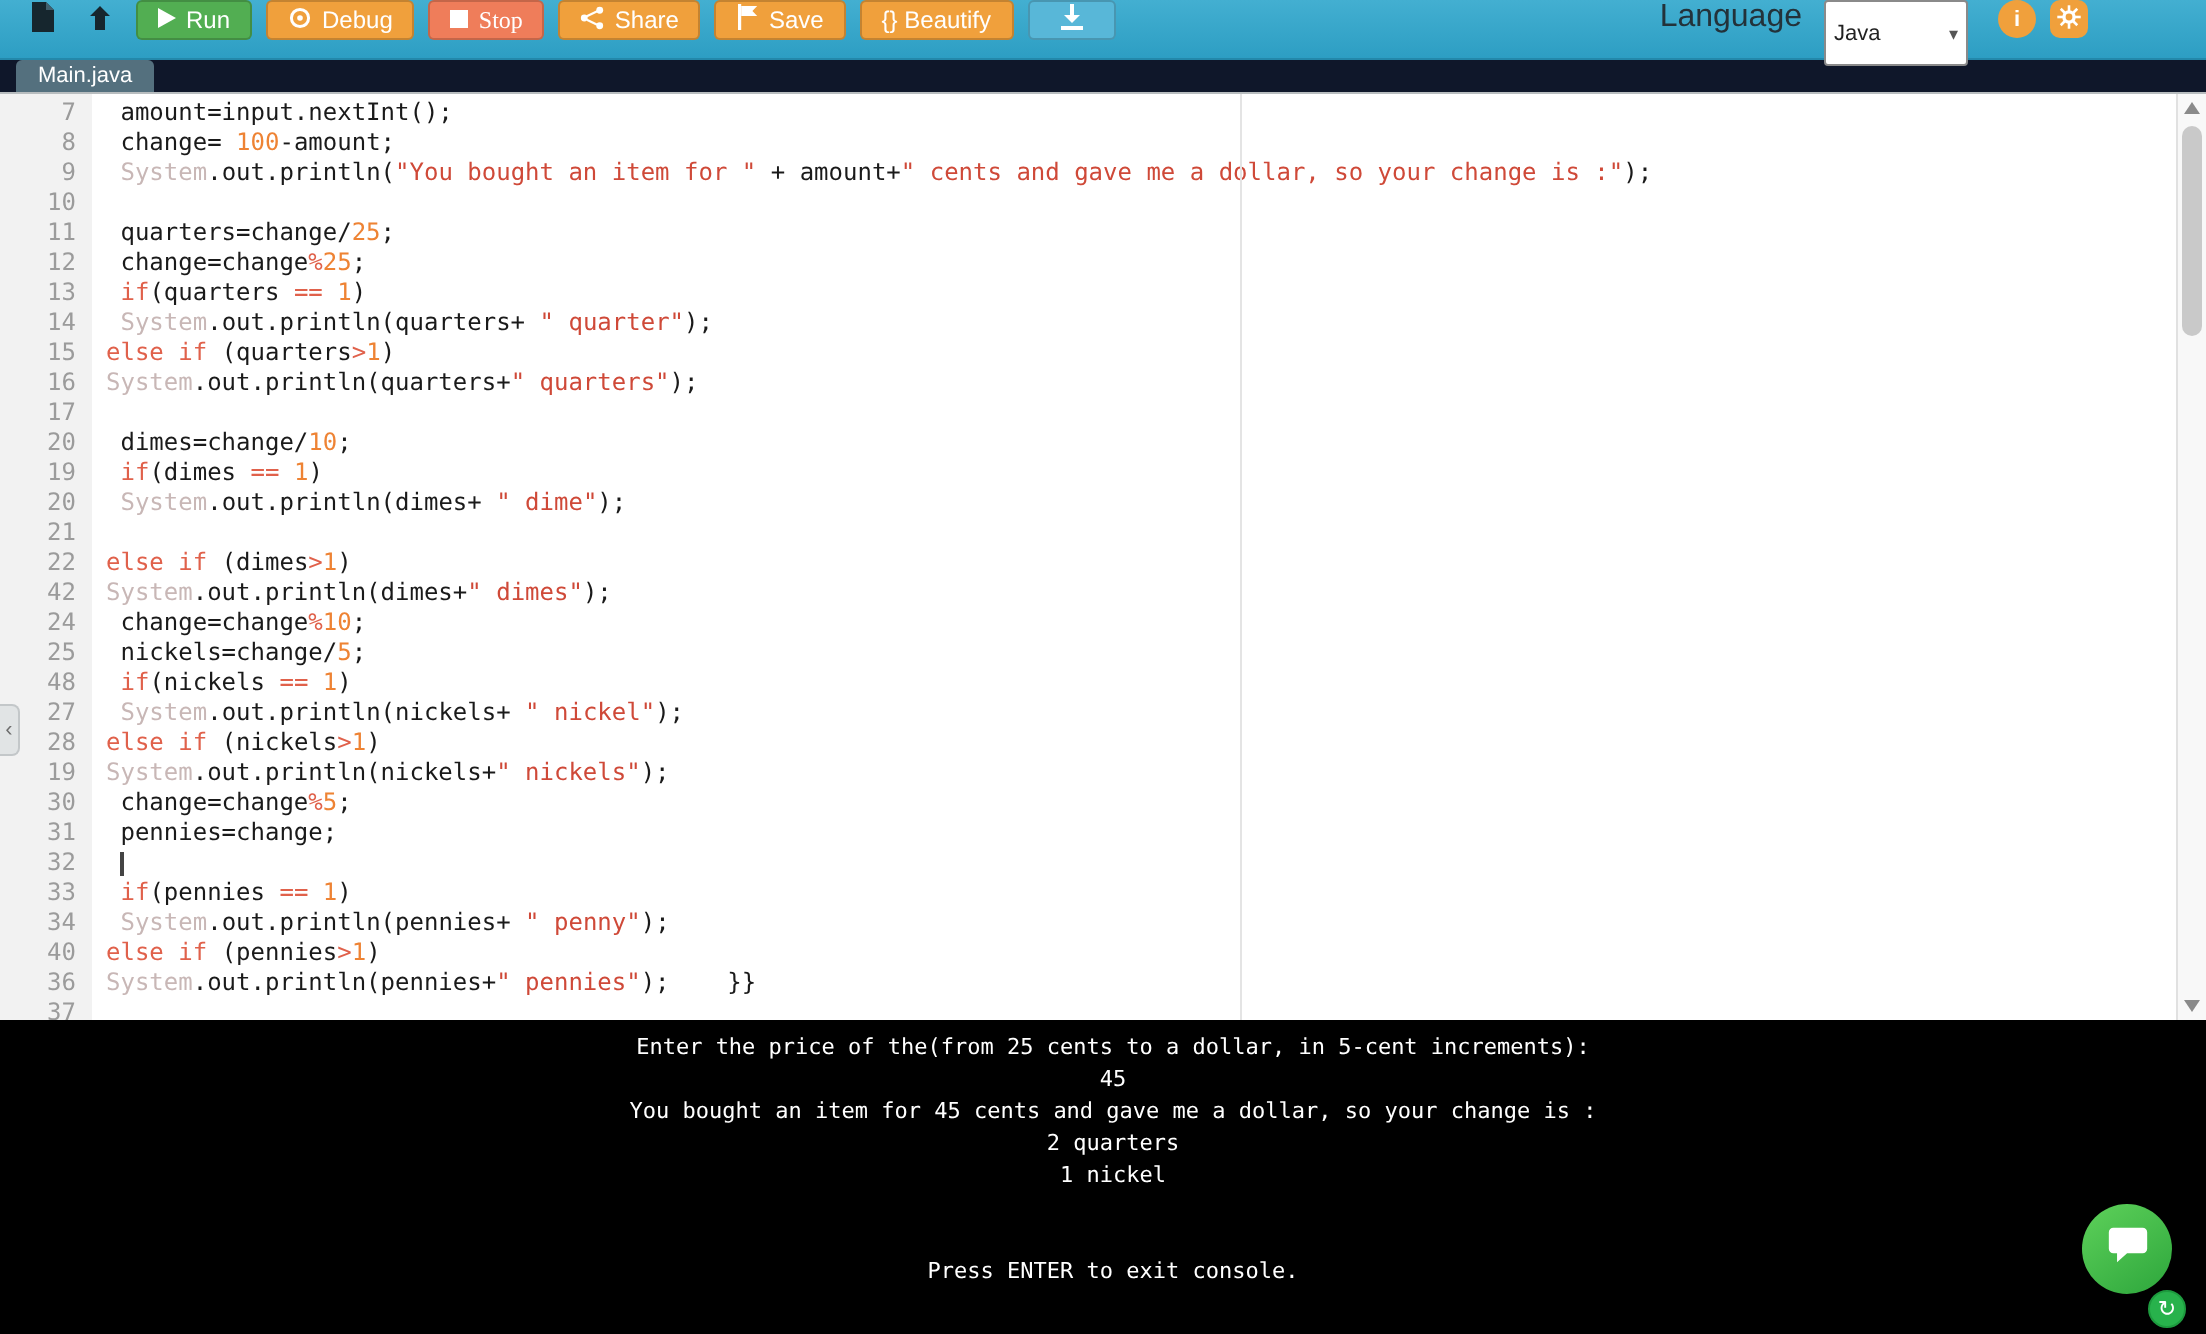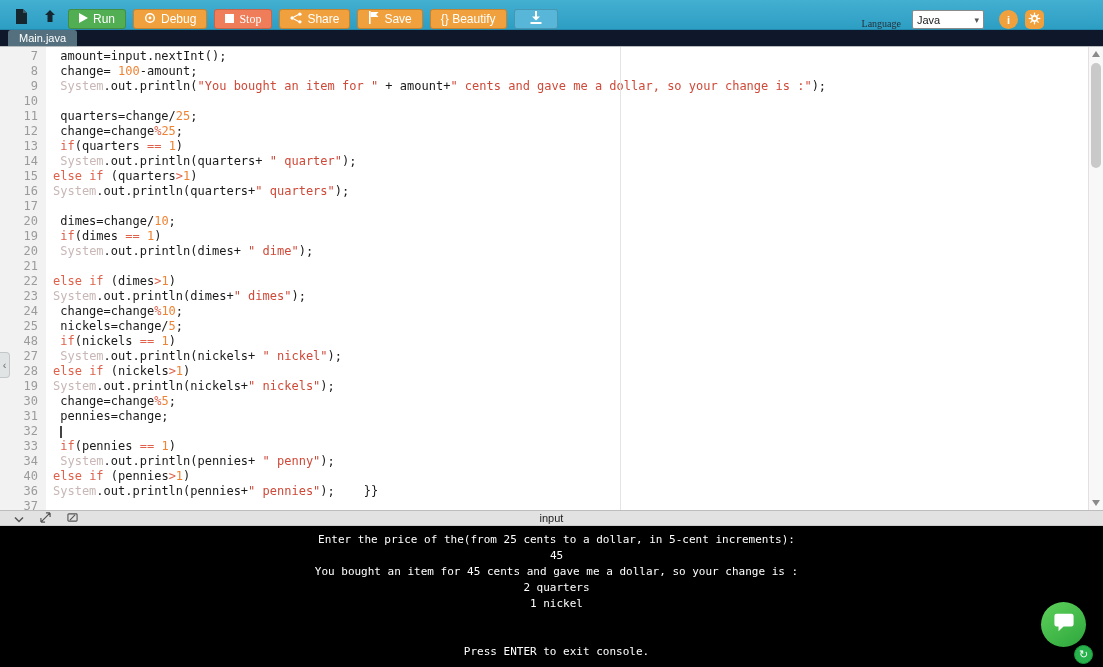--- a/index.html
+++ b/index.html
@@ -2,36 +2,36 @@
 <html><head>
 <meta charset="utf-8">
 <style>
   * { box-sizing: border-box; margin: 0; padding: 0; }
   html,body { width:1103px; height:667px; overflow:hidden; }
   body { font-family:"Liberation Sans", sans-serif; background:#fff; }
   .app { position:relative; width:1103px; height:667px; overflow:hidden; background:#fff; }
 
   
   .toolbar {
-    height:30px; display:flex; align-items:flex-end; gap:7px; padding:0 10px;
+    height:30px; display:flex; align-items:flex-start; gap:7px; padding:0 10px;
     background:linear-gradient(#43afd1,#2d9ec3); border-bottom:1px solid #2388aa;
   }
   .icon-btn { width:22px; height:22px; display:flex; align-items:center; justify-content:center; cursor:pointer; }
   .btn {
     height:20px; display:inline-flex; align-items:center; gap:5px; padding:0 10px;
     border-radius:3px; border:1px solid rgba(0,0,0,.18); color:#fff; font-size:12px; cursor:pointer; white-space:nowrap;
   }
   .btn-run  { background:#52ae52; }
   .btn-warn { background:#f0a03c; }
   .btn-stop { background:#ef7d5a;font-family:Liberation Serif, serif; }
   .btn-dl   { background:#58b7d8; padding:0 14px; }
   .tb-spacer { flex:1; }
-  .lang-label { font-size:10px; color:#23323a; margin-right:4px;font-family:Liberation Serif, serif; }
+  .lang-label { font-size:16px; color:#23323a; margin-right:4px; }
   .lang-select {
-    width:72px; height:19px; background:#fff; border:1px solid #8a8a8a; border-radius:2px;
+    width:72px; height:33px; background:#fff; border:1px solid #8a8a8a; border-radius:2px;
     font-size:11px; color:#222; display:flex; align-items:center; justify-content:space-between;
     padding:0 4px; cursor:pointer; margin-right:8px;
   }
   .round-btn {
     width:19px; height:19px; border-radius:50%; background:#f0a03c; color:#fff;
     display:flex; align-items:center; justify-content:center; font-size:11px; font-weight:bold; cursor:pointer;
   }
   .gear-btn { border-radius:5px; }
   .tb-right-pad { width:42px; }
 
@@ -232,21 +232,21 @@
         <div class="cl">13</div>
         <div class="cl">14</div>
         <div class="cl">15</div>
         <div class="cl">16</div>
         <div class="cl">17</div>
         <div class="cl">20</div>
         <div class="cl">19</div>
         <div class="cl">20</div>
         <div class="cl">21</div>
         <div class="cl">22</div>
-        <div class="cl">23</div>
+        <div class="cl">42</div>
         <div class="cl">24</div>
         <div class="cl">25</div>
         <div class="cl">48</div>
         <div class="cl">27</div>
         <div class="cl">28</div>
         <div class="cl">19</div>
         <div class="cl">30</div>
         <div class="cl">31</div>
         <div class="cl">32</div>
         <div class="cl">33</div>
@@ -261,45 +261,20 @@
       <div class="vs-arrow vs-up"></div>
       <div class="vs-thumb"></div>
       <div class="vs-arrow vs-down"></div>
     </div>
   </div>
 
   <div class="collapse-handle">
     <span>‹</span>
   </div>
 
-  <div class="con-header">
-    <span class="con-icon">
-      <span>
-        <svg width="10" height="7" viewBox="0 0 10 7">
-            <path d="M1 1.5L5 5.5 9 1.5" stroke="#555" stroke-width="1.5" fill="none"></path>
-          </svg>
-      </span>
-    </span>
-    <span class="con-icon">
-      <span>
-        <svg width="11" height="11" viewBox="0 0 12 12">
-            <path d="M1 11L11 1M1 11V6.5M1 11h4.5M11 1v4.5M11 1H6.5" stroke="#555" stroke-width="1.3" fill="none"></path>
-          </svg>
-      </span>
-    </span>
-    <span class="con-icon">
-      <span>
-        <svg width="11" height="11" viewBox="0 0 12 12">
-            <rect x="1" y="2" width="10" height="8" rx="1" fill="none" stroke="#555" stroke-width="1.2"></rect>
-            <path d="M3.2 8.8l5.6-5.6" stroke="#555" stroke-width="1.2"></path>
-          </svg>
-      </span>
-    </span>
-    <span class="con-title">input</span>
-  </div>
 
   <div class="console" id="console-lines">
       <div class="con-line">Enter the price of the(from 25 cents to a dollar, in 5-cent increments):</div>
       <div class="con-line">45</div>
       <div class="con-line">You bought an item for 45 cents and gave me a dollar, so your change is :</div>
       <div class="con-line">2 quarters</div>
       <div class="con-line">1 nickel</div>
       <div class="con-line">&nbsp;</div>
       <div class="con-line">&nbsp;</div>
       <div class="con-line">Press ENTER to exit console.</div>

